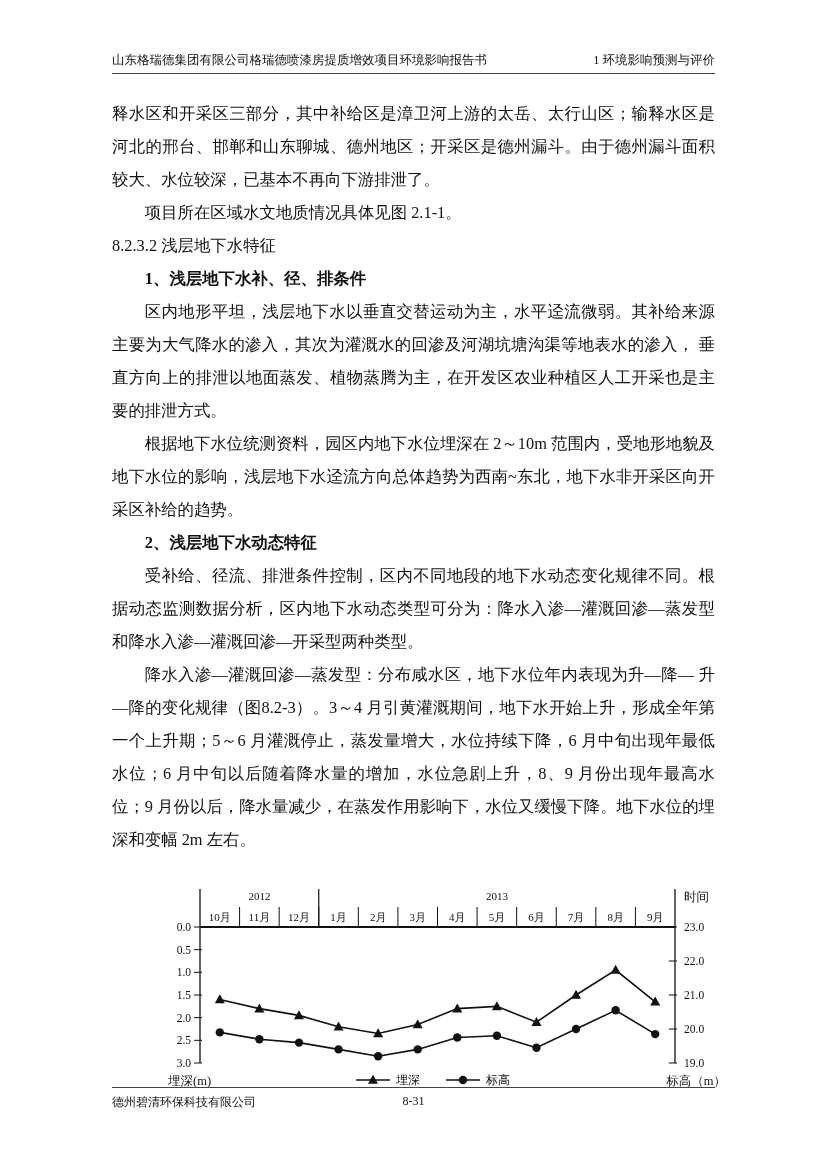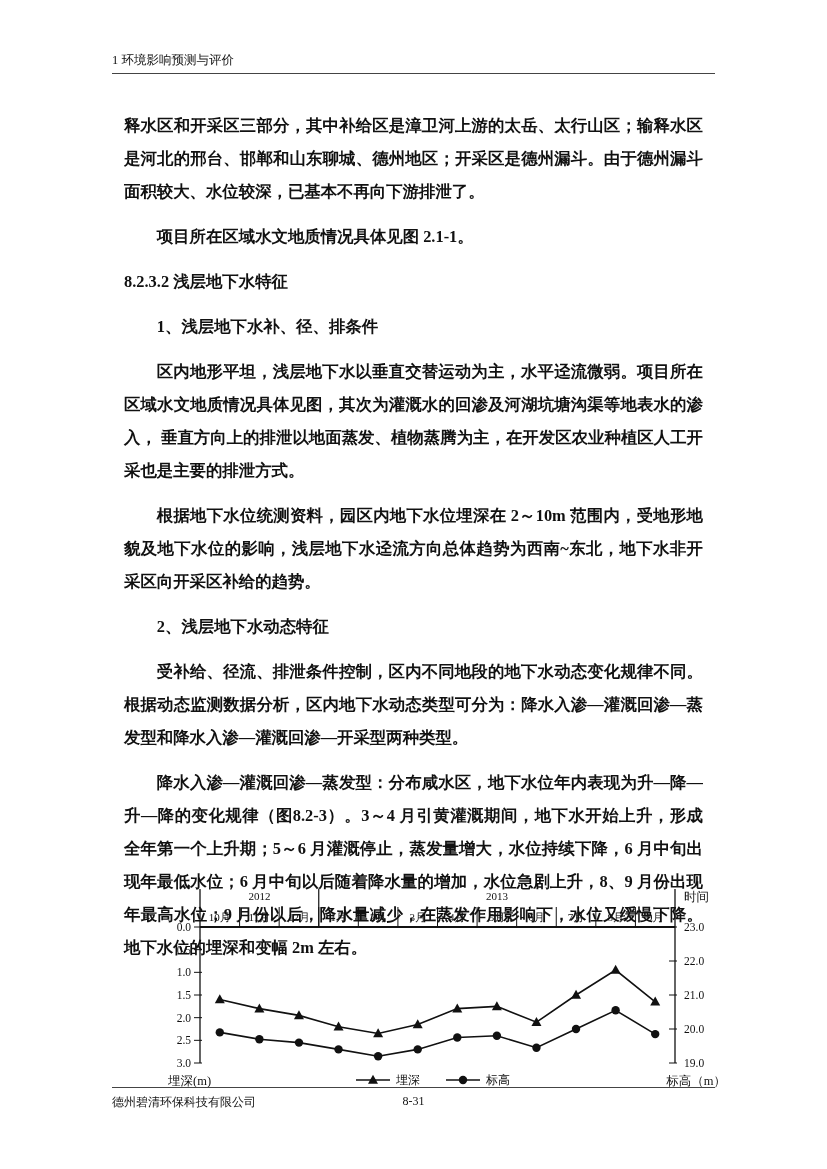--- a/index.html
+++ b/index.html
@@ -13,49 +13,50 @@
     position:absolute;left:112px;top:50px;width:603px;height:24px;
     border-bottom:1px solid #444;
     display:flex;justify-content:space-between;align-items:flex-end;
     font-size:12.5px;padding-bottom:4px;box-sizing:border-box;
   }
   
   .doc-body{
     position:absolute;left:112px;top:97px;width:603px;
     font-size:16.4px;line-height:33px;text-align:justify;
   }
-  .doc-body p{margin:12px;font-weight:bold;}
+  .doc-body p{margin:0;}
   .indent{text-indent:2em;}
   .bold{font-weight:bold;}
   
   .chart-wrap{position:absolute;left:158px;top:883px;width:575px;height:215px;}
   svg text{font-family:"Liberation Serif","DejaVu Serif",serif;fill:#111;}
   
   .footer{
     position:absolute;left:112px;top:1087px;width:603px;
     border-top:1px solid #444;padding-top:6px;font-size:12px;
   }
   .footer .page-num{position:absolute;left:0;right:0;text-align:center;top:6px;}
   .footer .company{display:block;}
 </style>
 </head>
 <body>
 
 <div class="page">
 
   <div class="header">
+    <span>山东格瑞德集团有限公司格瑞德喷漆房提质增效项目环境影响报告书</span>
     <span>1 环境影响预测与评价</span>
   </div>
 
   <div class="doc-body">
     <p>释水区和开采区三部分，其中补给区是漳卫河上游的太岳、太行山区；输释水区是河北的邢台、邯郸和山东聊城、德州地区；开采区是德州漏斗。由于德州漏斗面积较大、水位较深，已基本不再向下游排泄了。</p>
     <p class="indent">项目所在区域水文地质情况具体见图 2.1-1。</p>
     <p>8.2.3.2 浅层地下水特征</p>
     <p class="indent bold">1、浅层地下水补、径、排条件</p>
-    <p class="indent">区内地形平坦，浅层地下水以垂直交替运动为主，水平迳流微弱。项目所在区域水文地质情况具体见图，其次为灌溉水的回渗及河湖坑塘沟渠等地表水的渗入， 垂直方向上的排泄以地面蒸发、植物蒸腾为主，在开发区农业种植区人工开采也是主要的排泄方式。</p>
+    <p class="indent">区内地形平坦，浅层地下水以垂直交替运动为主，水平迳流微弱。其补给来源主要为大气降水的渗入，其次为灌溉水的回渗及河湖坑塘沟渠等地表水的渗入， 垂直方向上的排泄以地面蒸发、植物蒸腾为主，在开发区农业种植区人工开采也是主要的排泄方式。</p>
     <p class="indent">根据地下水位统测资料，园区内地下水位埋深在 2～10m 范围内，受地形地貌及地下水位的影响，浅层地下水迳流方向总体趋势为西南~东北，地下水非开采区向开采区补给的趋势。</p>
     <p class="indent bold">2、浅层地下水动态特征</p>
     <p class="indent">受补给、径流、排泄条件控制，区内不同地段的地下水动态变化规律不同。根据动态监测数据分析，区内地下水动态类型可分为：降水入渗—灌溉回渗—蒸发型和降水入渗—灌溉回渗—开采型两种类型。</p>
     <p class="indent">降水入渗—灌溉回渗—蒸发型：分布咸水区，地下水位年内表现为升—降— 升—降的变化规律（图8.2-3）。3～4 月引黄灌溉期间，地下水开始上升，形成全年第一个上升期；5～6 月灌溉停止，蒸发量增大，水位持续下降，6 月中旬出现年最低水位；6 月中旬以后随着降水量的增加，水位急剧上升，8、9 月份出现年最高水位；9 月份以后，降水量减少，在蒸发作用影响下，水位又缓慢下降。地下水位的埋深和变幅 2m 左右。</p>
   </div>
 
   <div class="chart-wrap">
     <svg id="gw-chart" width="575" height="215" viewBox="0 0 575 215">
         <line x1="42" y1="6" x2="42" y2="180" stroke="#111111" stroke-width="1.3"></line>
         <line x1="517" y1="6" x2="517" y2="180" stroke="#111111" stroke-width="1.3"></line>

